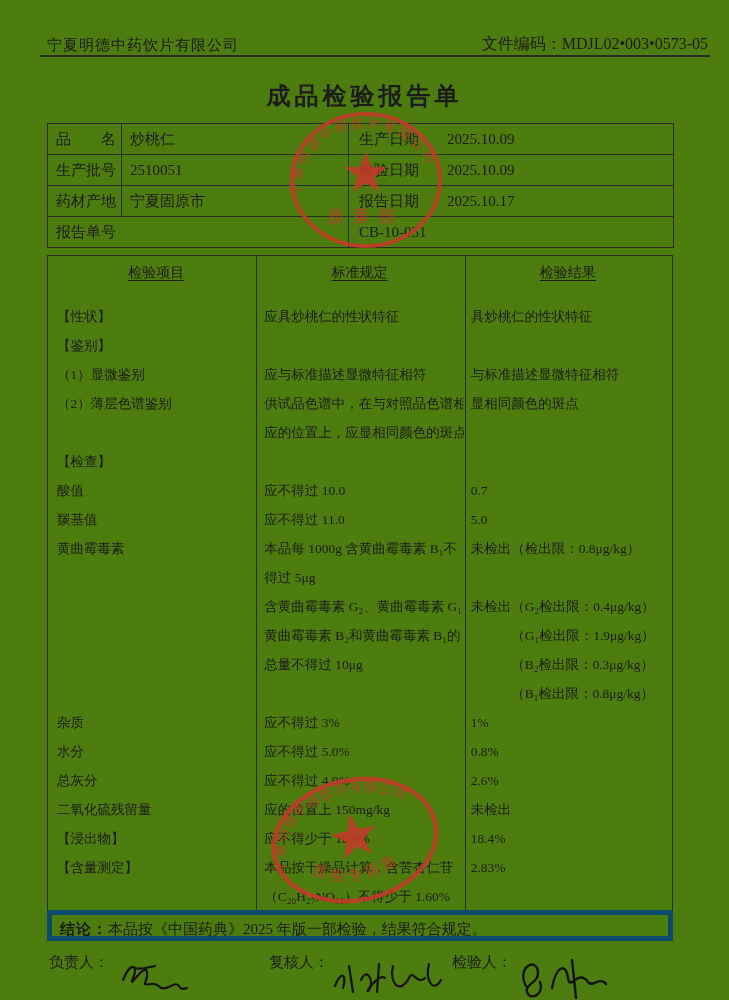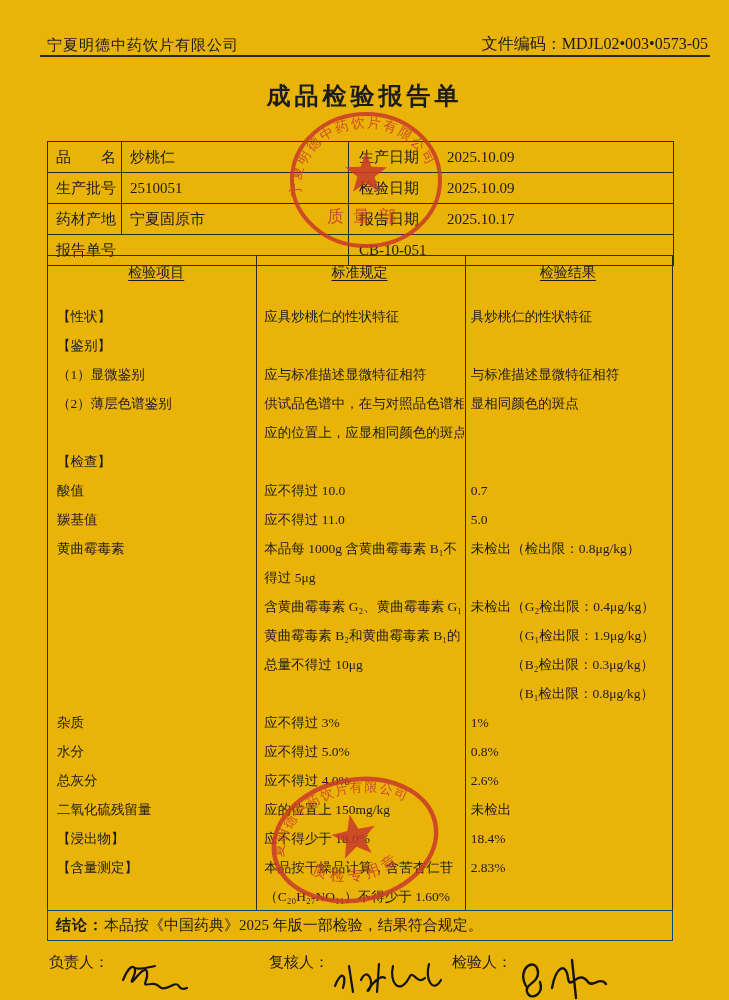--- a/index.html
+++ b/index.html
@@ -1,47 +1,47 @@
 <!DOCTYPE html>
 <html><head>
 <meta charset="utf-8">
 <style>
   html,body{margin:0;padding:0;background:#e8e8e8;}
-  .page{position:relative;width:729px;height:1000px;background:#eab308;margin:0 auto;
+  .page{position:relative;width:729px;height:1000px;background:#4d7c0f;margin:0 auto;
         font-family:"Liberation Serif","DejaVu Serif",serif;color:#1c1c1c;overflow:hidden;}
   
   .hdr{position:absolute;left:40px;top:28px;width:670px;height:27px;
        border-bottom:2px solid #2a2a2a;display:flex;justify-content:space-between;align-items:flex-end;}
   .hdr .co{font-size:15px;padding-left:7px;letter-spacing:1px;}
   .hdr .code{font-size:16px;padding-right:2px;}
   .title{position:absolute;left:0;top:80px;width:729px;text-align:center;
          font-size:24px;font-weight:bold;letter-spacing:4px;}
   
-  table.info{position:absolute;left:47px;top:141px;width:626px;border-collapse:collapse;table-layout:fixed;border-radius:8px;}
+  table.info{position:absolute;left:47px;top:123px;width:626px;border-collapse:collapse;table-layout:fixed;border-radius:8px;}
   table.info td{border:1px solid #2b2b2b;height:30px;font-size:15px;padding:0;vertical-align:middle;white-space:pre;}
   table.info td.lab{padding-left:8px;}
   table.info td.val{padding-left:8px;}
   table.info td.rt{padding-left:10px;}
   .rlab{display:inline-block;width:88px;}
   
   .mt{position:absolute;left:47px;top:255px;width:626px;height:656px;border:1px solid #2b2b2b;box-sizing:border-box;font-size:13.5px;}
   .vl{position:absolute;top:0;height:654px;width:0;border-left:1px solid #2b2b2b;}
   .vl1{left:208px;} .vl2{left:417px;}
   .mthead{display:flex;height:46px;line-height:34px;}
   .mthead .hc{white-space:pre;}
   .mthead .h1{width:208px;padding-left:9px;box-sizing:border-box;text-align:center;}
   .mthead .h2{width:209px;text-align:center;box-sizing:border-box;}
   .mthead .h3{width:209px;text-align:center;box-sizing:border-box;}
   .mthead span{text-decoration:underline;text-underline-offset:3px;font-size:14px;}
   .mtr{display:flex;height:29px;line-height:29px;}
   .mtr .c1{width:208px;padding-left:9px;box-sizing:border-box;white-space:pre;overflow:hidden;}
   .mtr .c2{width:209px;padding-left:9px;box-sizing:border-box;white-space:pre;overflow:hidden;}
   .mtr .c3{width:209px;padding-left:7px;box-sizing:border-box;white-space:pre;overflow:hidden;}
   
-  .concl{position:absolute;left:47px;top:910px;width:626px;height:31px;border:1px solid #0c4a6e;
+  .concl{position:absolute;left:47px;top:910px;width:626px;height:31px;border:5px solid #0c4a6e;
          box-sizing:border-box;line-height:29px;padding-left:8px;font-size:15px;white-space:pre;}
   .concl b{letter-spacing:1px;}
   
   .sigrow{position:absolute;left:47px;top:938px;width:660px;height:58px;font-size:15px;margin-top:12px;}
   .siggrp{position:absolute;top:0;display:flex;align-items:flex-start;}
   .sg1{left:2px;} .sg2{left:222px;} .sg3{left:405px;}
   .siglab{line-height:24px;white-space:pre;}
   .sigsvg{margin-top:2px;}
   
   .stamp{position:absolute;pointer-events:none;opacity:0.85;}

